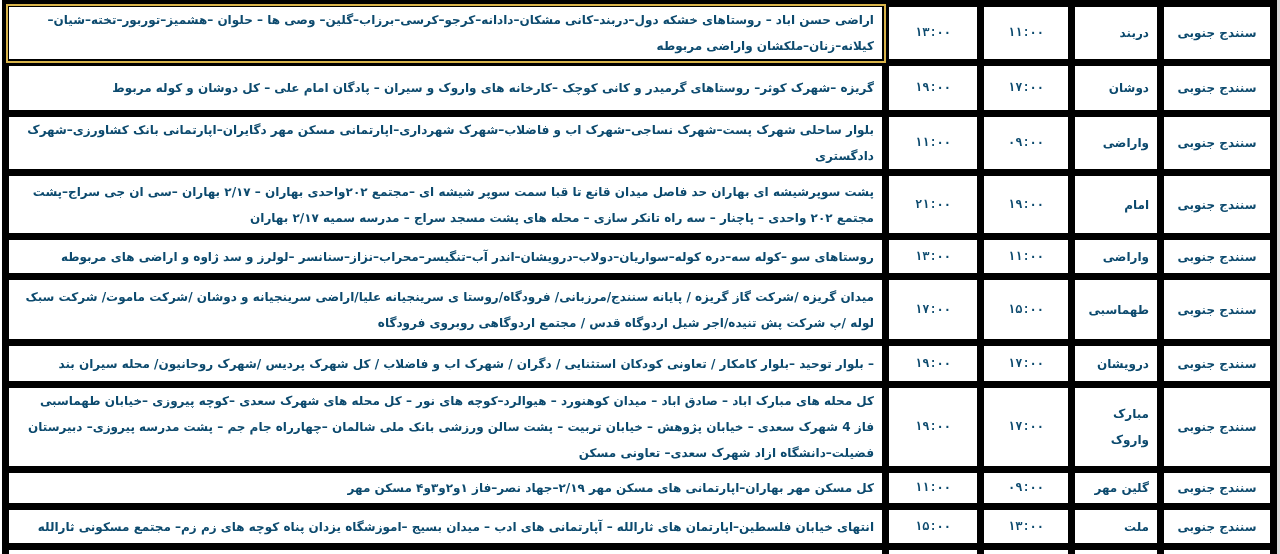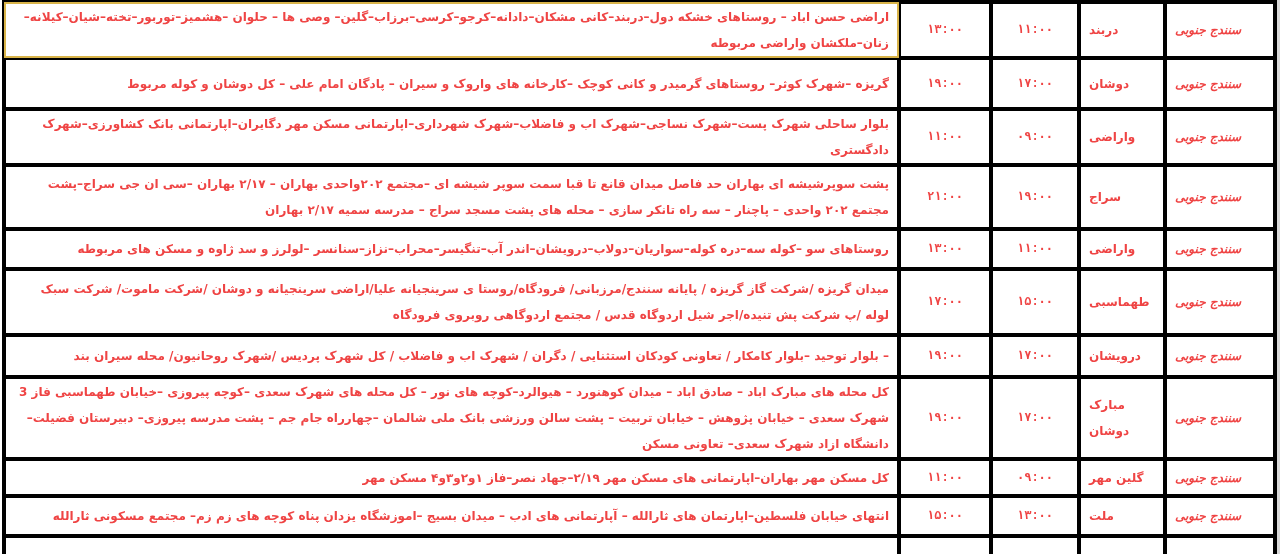--- a/index.html
+++ b/index.html
@@ -33,34 +33,34 @@
   table.schedule {
     position: absolute;
     left: 2px;
     top: 0;
     width: 1275px;
     border-collapse: collapse;
     table-layout: fixed;
     direction: rtl;
   }
   table.schedule td {
-    border: 4px solid #000000;
-    color: #ef4444;
+    border: 7px solid #000000;
+    color: #0c4a6e;
     font-weight: bold;
     font-size: 12px;
     vertical-align: middle;
     padding: 0 8px;
     line-height: 26px;
     white-space: normal;
   }
   table.schedule tr {
     border-bottom: 2px solid #6e6e6e;
   }
-  td.col-region { width: 90px; text-align: left; padding: 0 4px; font-style: italic; }
-  td.col-area { width: 66px; text-align: left; padding: 0 4px; }
+  td.col-region { width: 90px; text-align: center; padding: 0 4px; }
+  td.col-area { width: 66px; text-align: right; padding: 0 4px; }
   td.col-start { width: 68px; text-align: center; }
   td.col-end { width: 72px; text-align: center; }
   td.col-addr { text-align: right; }
   tr.highlight td.col-addr {
     outline: 2px solid #d9b44a;
     outline-offset: -2px;
   }
   .time {
     font-family: Liberation Mono, monospace;
     font-size: 12px;
@@ -89,52 +89,52 @@
       </tr>
       <tr style="height: 40px;">
         <td class="col-region">سنندج جنوبی</td>
         <td class="col-area">واراضی</td>
         <td class="col-start time">۰۹:۰۰</td>
         <td class="col-end time">۱۱:۰۰</td>
         <td class="col-addr">بلوار ساحلی شهرک پست–شهرک نساجی–شهرک اب و فاضلاب–شهرک شهرداری–اپارتمانی مسکن مهر دگایران–اپارتمانی بانک کشاورزی–شهرک دادگستری</td>
       </tr>
       <tr style="height: 64px;">
         <td class="col-region">سنندج جنوبی</td>
-        <td class="col-area">سراج</td>
+        <td class="col-area">امام</td>
         <td class="col-start time">۱۹:۰۰</td>
         <td class="col-end time">۲۱:۰۰</td>
         <td class="col-addr">پشت سوپرشیشه ای بهاران حد فاصل میدان قانع تا قبا سمت سوپر شیشه ای –مجتمع ۲۰۲واحدی بهاران – ۲/۱۷ بهاران –سی ان جی سراج–پشت مجتمع ۲۰۲ واحدی – پاچنار – سه راه تانکر سازی – محله های پشت مسجد سراج – مدرسه سمیه ۲/۱۷ بهاران</td>
       </tr>
       <tr style="height: 40px;">
         <td class="col-region">سنندج جنوبی</td>
         <td class="col-area">واراضی</td>
         <td class="col-start time">۱۱:۰۰</td>
         <td class="col-end time">۱۳:۰۰</td>
-        <td class="col-addr">روستاهای سو –کوله سه–دره کوله–سواریان–دولاب–درویشان–اندر آب–تنگیسر–محراب–نزاز–سنانسر –لولرز و سد ژاوه و مسکن های مربوطه</td>
+        <td class="col-addr">روستاهای سو –کوله سه–دره کوله–سواریان–دولاب–درویشان–اندر آب–تنگیسر–محراب–نزاز–سنانسر –لولرز و سد ژاوه و اراضی های مربوطه</td>
       </tr>
       <tr style="height: 66px;">
         <td class="col-region">سنندج جنوبی</td>
         <td class="col-area">طهماسبی</td>
         <td class="col-start time">۱۵:۰۰</td>
         <td class="col-end time">۱۷:۰۰</td>
         <td class="col-addr">میدان گریزه /شرکت گاز گریزه / پایانه سنندج/مرزبانی/ فرودگاه/روستا ی سرینجیانه علیا/اراضی سرینجیانه و دوشان /شرکت ماموت/ شرکت سبک لوله /پ شرکت پش تنیده/اجر شیل اردوگاه قدس / مجتمع اردوگاهی روبروی فرودگاه</td>
       </tr>
       <tr style="height: 42px;">
         <td class="col-region">سنندج جنوبی</td>
         <td class="col-area">درویشان</td>
         <td class="col-start time">۱۷:۰۰</td>
         <td class="col-end time">۱۹:۰۰</td>
         <td class="col-addr">– بلوار توحید –بلوار کامکار / تعاونی کودکان استثنایی / دگران / شهرک اب و فاضلاب / کل شهرک پردیس /شهرک روحانیون/ محله سیران بند</td>
       </tr>
       <tr style="height: 68px;">
         <td class="col-region">سنندج جنوبی</td>
-        <td class="col-area">مبارک دوشان</td>
+        <td class="col-area">مبارک واروک</td>
         <td class="col-start time">۱۷:۰۰</td>
         <td class="col-end time">۱۹:۰۰</td>
-        <td class="col-addr">کل محله های مبارک اباد – صادق اباد – میدان کوهنورد – هیوالرد–کوچه های نور – کل محله های شهرک سعدی –کوچه پیروزی –خیابان طهماسبی فاز 3 شهرک سعدی – خیابان پژوهش – خیابان تربیت – پشت سالن ورزشی بانک ملی شالمان –چهارراه جام جم – پشت مدرسه پیروزی– دبیرستان فضیلت–دانشگاه ازاد شهرک سعدی– تعاونی مسکن</td>
+        <td class="col-addr">کل محله های مبارک اباد – صادق اباد – میدان کوهنورد – هیوالرد–کوچه های نور – کل محله های شهرک سعدی –کوچه پیروزی –خیابان طهماسبی فاز 4 شهرک سعدی – خیابان پژوهش – خیابان تربیت – پشت سالن ورزشی بانک ملی شالمان –چهارراه جام جم – پشت مدرسه پیروزی– دبیرستان فضیلت–دانشگاه ازاد شهرک سعدی– تعاونی مسکن</td>
       </tr>
       <tr style="height: 37px;">
         <td class="col-region">سنندج جنوبی</td>
         <td class="col-area">گلین مهر</td>
         <td class="col-start time">۰۹:۰۰</td>
         <td class="col-end time">۱۱:۰۰</td>
         <td class="col-addr">کل مسکن مهر بهاران–اپارتمانی های مسکن مهر ۲/۱۹–جهاد نصر–فاز ۱و۲و۳و۴ مسکن مهر</td>
       </tr>
       <tr style="height: 40px;">
         <td class="col-region">سنندج جنوبی</td>

